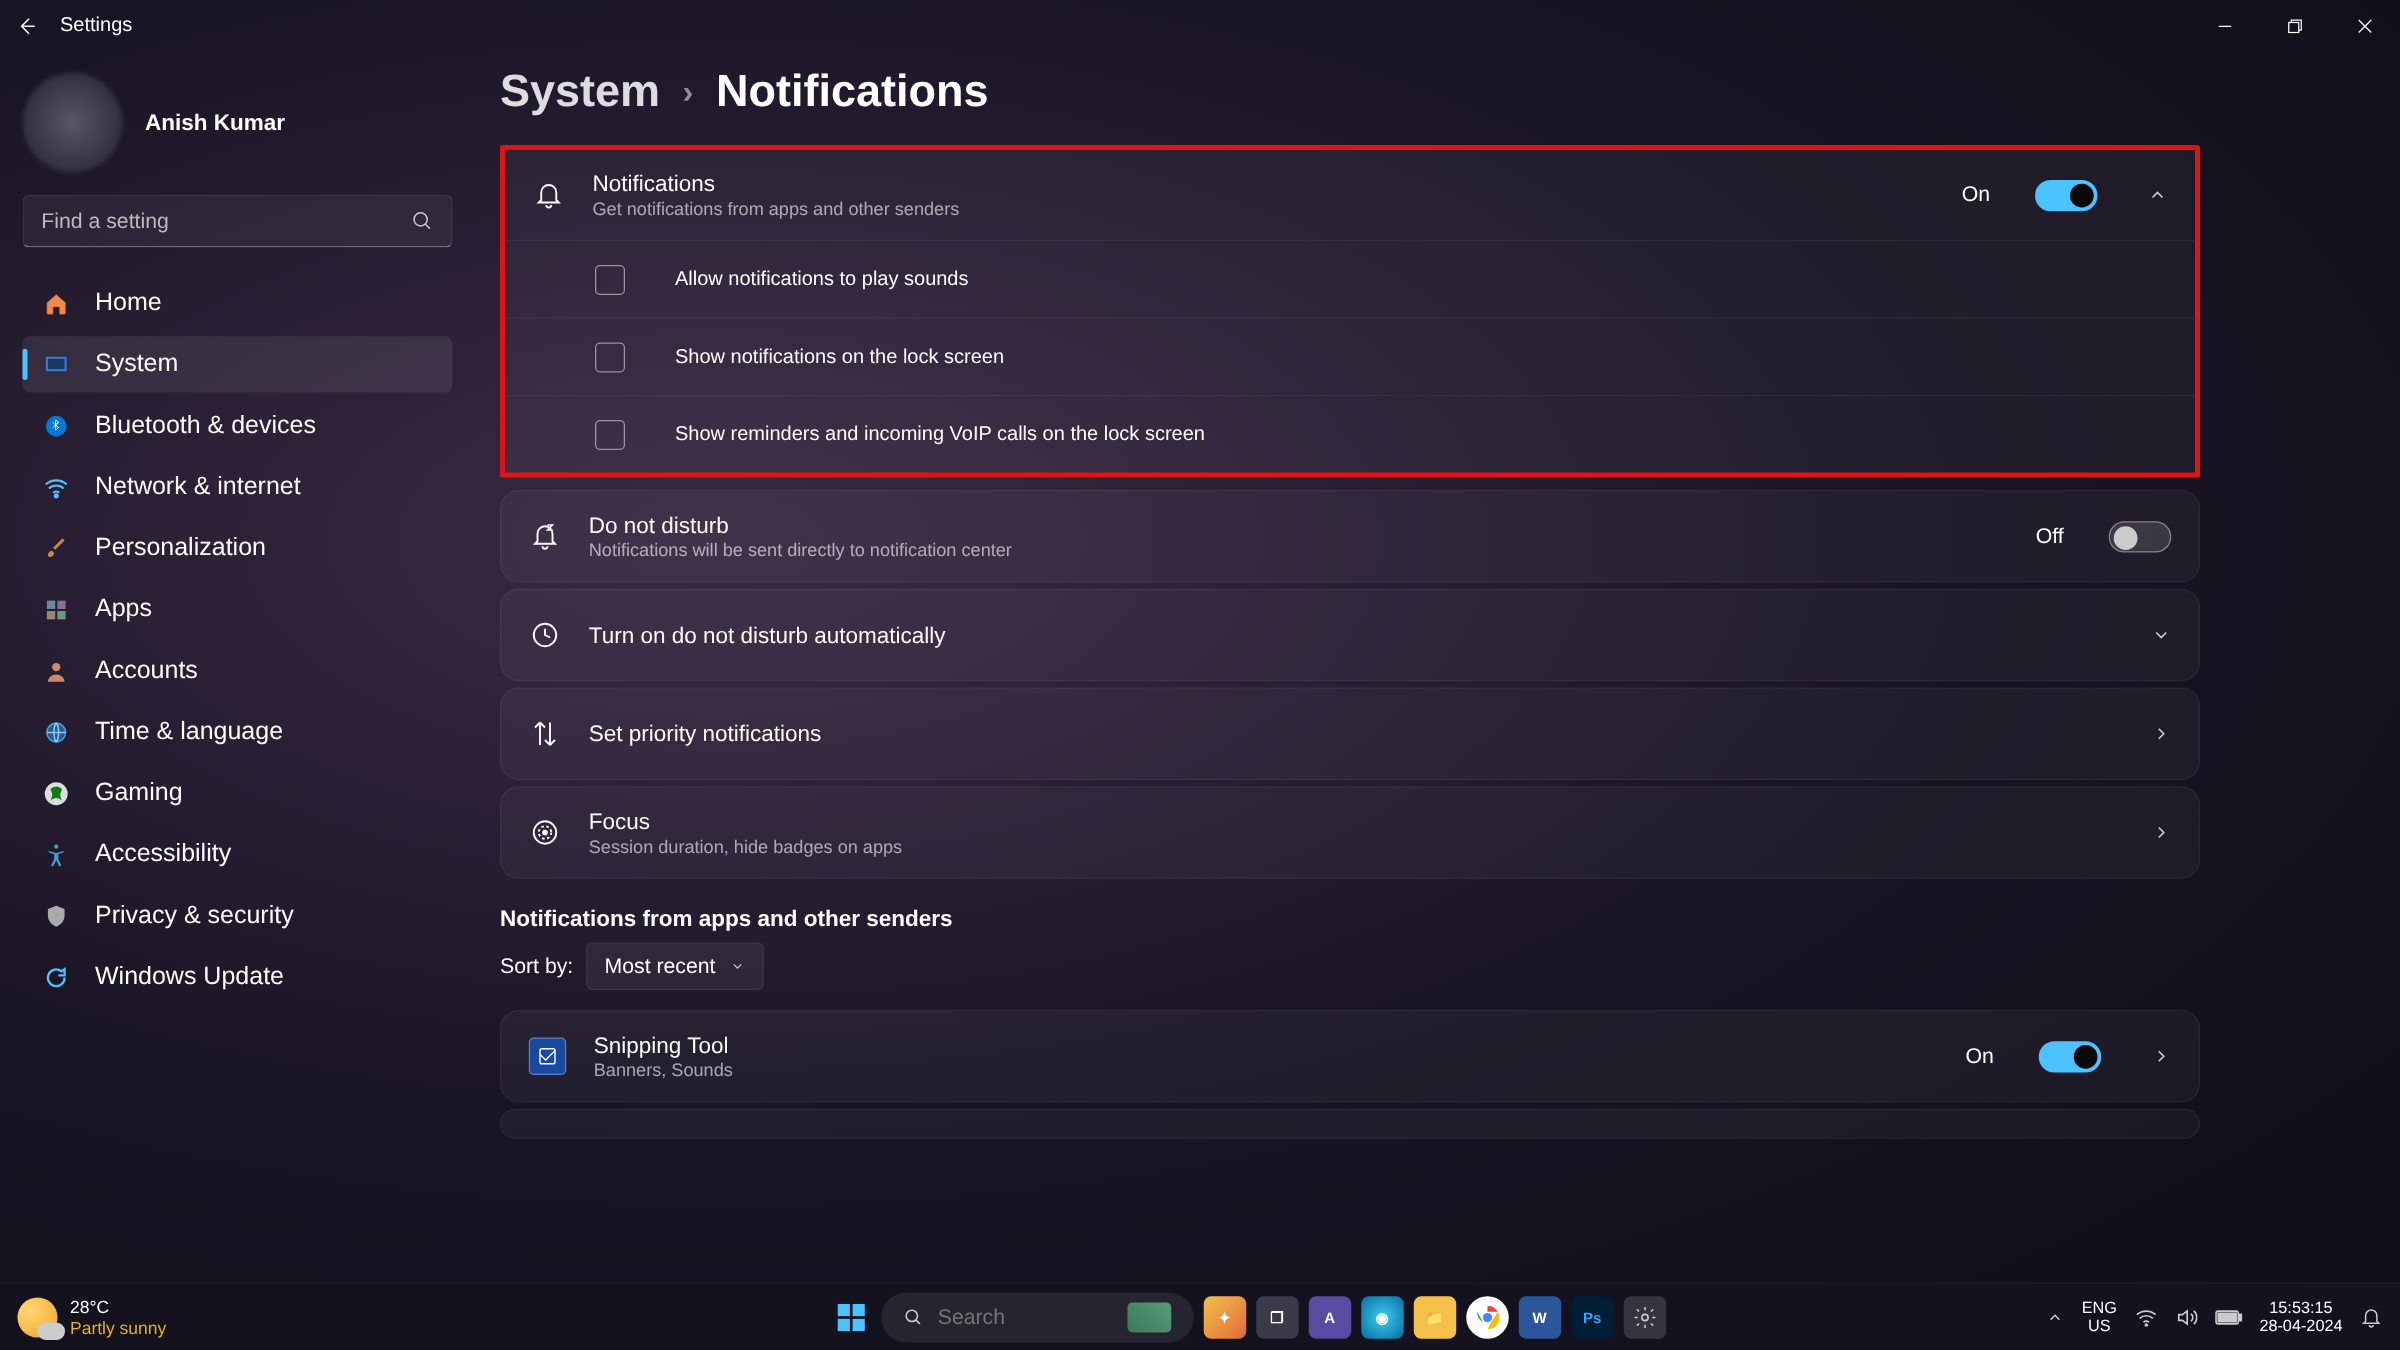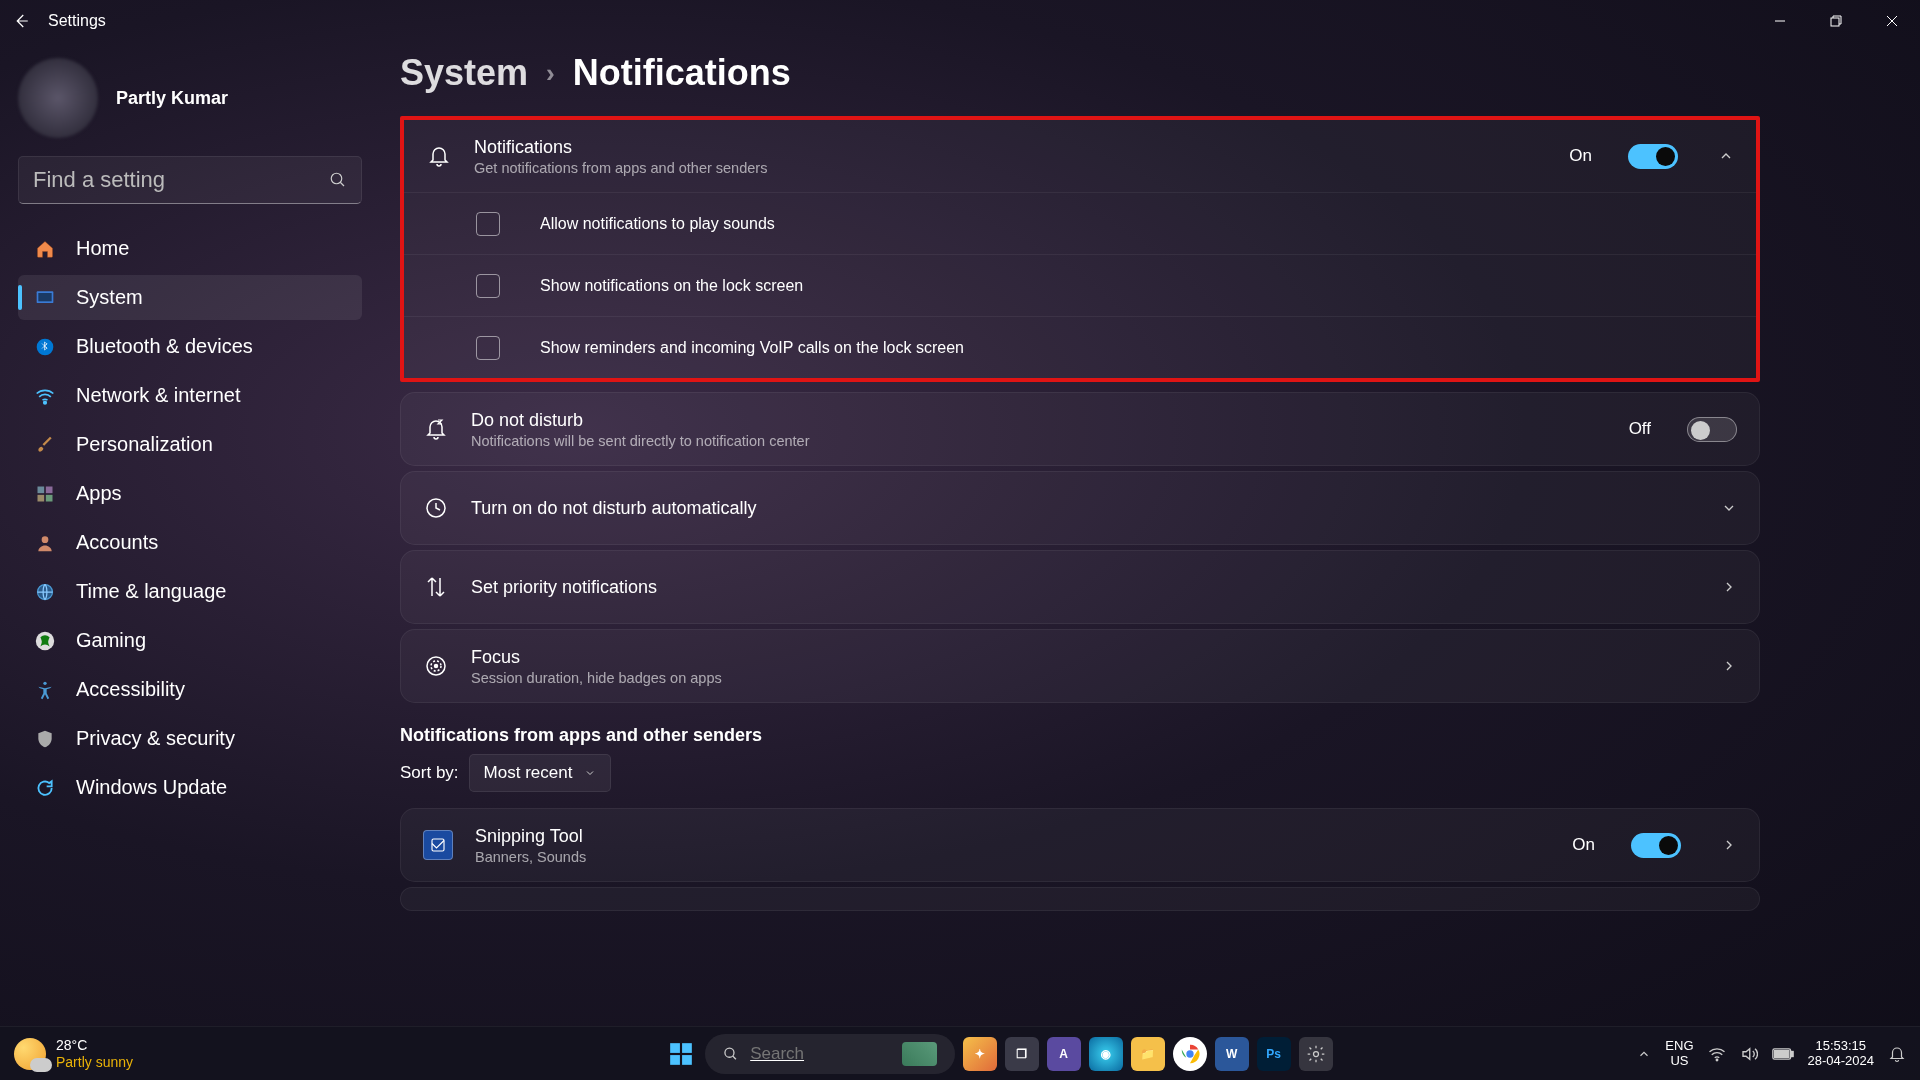--- a/index.html
+++ b/index.html
@@ -38,21 +38,21 @@
   .search-box {
     display: flex; align-items: center;
     background: rgba(255,255,255,0.05);
     border: 1px solid rgba(255,255,255,0.08);
     border-bottom: 1px solid rgba(255,255,255,0.4);
     border-radius: 5px;
     padding: 10px 14px; margin-bottom: 22px;
   }
   .search-box input {
     flex: 1; background: transparent; border: none; outline: none;
-    color: #fff; font-size: 22px;
+    color: #fff; font-size: 17px;
   }
   .search-box input::placeholder { color: #bbb; }
 
   
   .nav-item {
     display: flex; align-items: center; gap: 20px;
     padding: 11px 16px; border-radius: 6px;
     font-size: 20px; cursor: pointer; margin-bottom: 4px;
   }
   .nav-item.selected { background: rgba(255,255,255,0.08); position: relative; }
@@ -139,21 +139,21 @@
   }
   .tb-left { display: flex; align-items: center; gap: 10px; padding-left: 14px; width: 360px; }
   .tb-weather-icon { width: 32px; height: 32px; background: radial-gradient(circle at 30% 30%, #ffd970, #f0a030); border-radius: 50%; position: relative; }
   .tb-weather-icon::after { content:""; position:absolute; right:-6px; bottom:-2px; width:22px; height:14px; background:#ccc; border-radius:10px; }
   .tb-weather-text { font-size: 14px; line-height: 1.2; }
   .tb-center { flex: 1; display: flex; align-items: center; justify-content: center; gap: 8px; }
   .tb-start { width: 32px; height: 32px; display:flex; align-items:center; justify-content:center; }
   .tb-search {
     display: flex; align-items: center; gap: 12px;
     background: rgba(255,255,255,0.08); border-radius: 22px;
-    padding: 8px 18px; width: 250px; text-decoration: underline;
+    padding: 8px 18px; width: 250px;
   }
   .tb-search input { background: transparent; border: none; outline: none; color: #ddd; font-size: 17px; width: 140px; }
   .tb-pin { width: 34px; height: 34px; border-radius: 6px; display:flex; align-items:center; justify-content:center; font-size:12px; font-weight:bold; }
   .tb-right { display: flex; align-items: center; gap: 14px; padding-right: 14px; }
   .tb-lang { font-size: 13px; text-align: center; line-height: 1.15; }
   .tb-time { font-size: 13px; text-align: center; line-height: 1.15; }
 
   svg { display: block; }
 </style>
 </head>
@@ -188,21 +188,21 @@
     </div>
   </div>
 </div>
 
 <div class="app">
 
   <div class="sidebar">
     <div class="user-row">
       <div class="avatar"></div>
       <div>
-        <div class="user-name">Partly Kumar</div>
+        <div class="user-name">Anish Kumar</div>
       </div>
     </div>
 
     <div class="search-box">
       <input placeholder="Find a setting" style="">
       <span>
         <svg width="18" height="18" viewBox="0 0 24 24" fill="none" stroke="#ccc" stroke-width="1.6">
             <circle cx="10" cy="10" r="7"></circle>
             <line x1="20" y1="20" x2="15" y2="15"></line>
           </svg>

